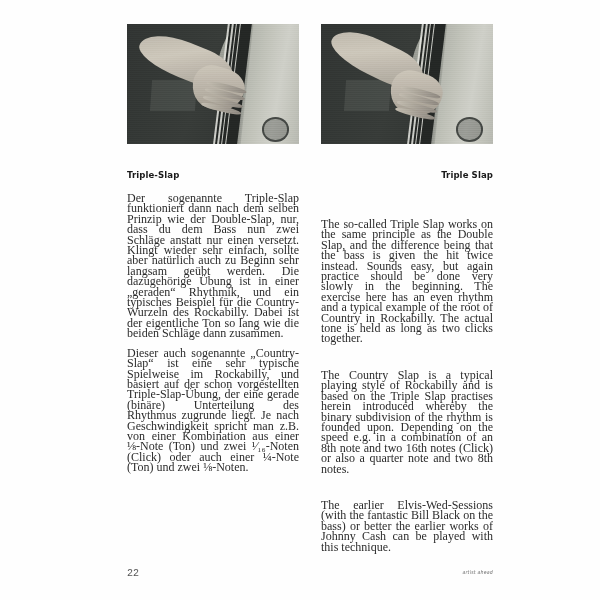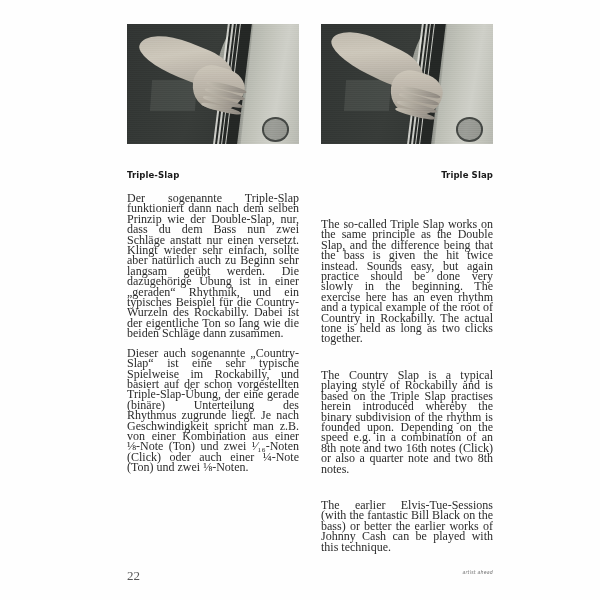--- a/index.html
+++ b/index.html
@@ -219,22 +219,22 @@
     position: absolute;
     bottom: 0;
     left: 127px;
     width: 366px;
     height: 40px;
   }
   .page-number {
     position: absolute;
     left: 0;
     top: 8px;
-    font-family: Liberation Serif, serif;
-    font-size: 13px;
+    font-family: Liberation Mono, monospace;
+    font-size: 10px;
     color: #555;
   }
   .imprint {
     position: absolute;
     right: 0;
     top: 9px;
     font-family: "DejaVu Sans Condensed", "Liberation Sans Narrow", "Liberation Sans", sans-serif;
     font-size: 5.2px;
     letter-spacing: .2px;
     color: #6b6b6b;
@@ -310,21 +310,21 @@
   <div class="columns">
 
     <div class="col de">
       <p>Der sogenannte Triple-Slap funktioniert dann nach dem selben Prinzip wie der Double-Slap, nur, dass du dem Bass nun zwei Schläge anstatt nur einen versetzt. Klingt wieder sehr einfach, sollte aber natürlich auch zu Beginn sehr langsam geübt werden. Die dazugehörige Übung ist in einer „geraden“ Rhythmik, und ein typisches Beispiel für die Country-Wurzeln des Rockabilly. Dabei ist der eigentliche Ton so lang wie die beiden Schläge dann zusammen.</p>
       <p>Dieser auch sogenannte „Country-Slap“ ist eine sehr typische Spielweise im Rockabilly, und basiert auf der schon vorgestellten Triple-Slap-Übung, der eine gerade (binäre) Unterteilung des Rhythmus zugrunde liegt. Je nach Geschwindigkeit spricht man z.B. von einer Kombination aus einer ⅛-Note (Ton) und zwei ¹⁄₁₆-Noten (Click) oder auch einer ¼-Note (Ton) und zwei ⅛-Noten.</p>
     </div>
 
     <div class="col en">
       <p>The so-called Triple Slap works on the same principle as the Double Slap, and the difference being that the bass is given the hit twice instead. Sounds easy, but again practice should be done very slowly in the beginning. The exercise here has an even rhythm and a typical example of the root of Country in Rockabilly. The actual tone is held as long as two clicks together.</p>
       <p>The Country Slap is a typical playing style of Rockabilly and is based on the Triple Slap practises herein introduced whereby the binary subdivision of the rhythm is founded upon. Depending on the speed e.g. in a combination of an 8th note and two 16th notes (Click) or also a quarter note and two 8th notes.</p>
-      <p>The earlier Elvis-Tue-Sessions (with the fantastic Bill Black on the bass) or better the earlier works of Johnny Cash can be played with this technique.</p>
+      <p>The earlier Elvis-Wed-Sessions (with the fantastic Bill Black on the bass) or better the earlier works of Johnny Cash can be played with this technique.</p>
     </div>
 
   </div>
 
   <div class="footer">
     <div class="page-number">22</div>
     <div class="imprint">artist ahead</div>
   </div>
 
 </div>

